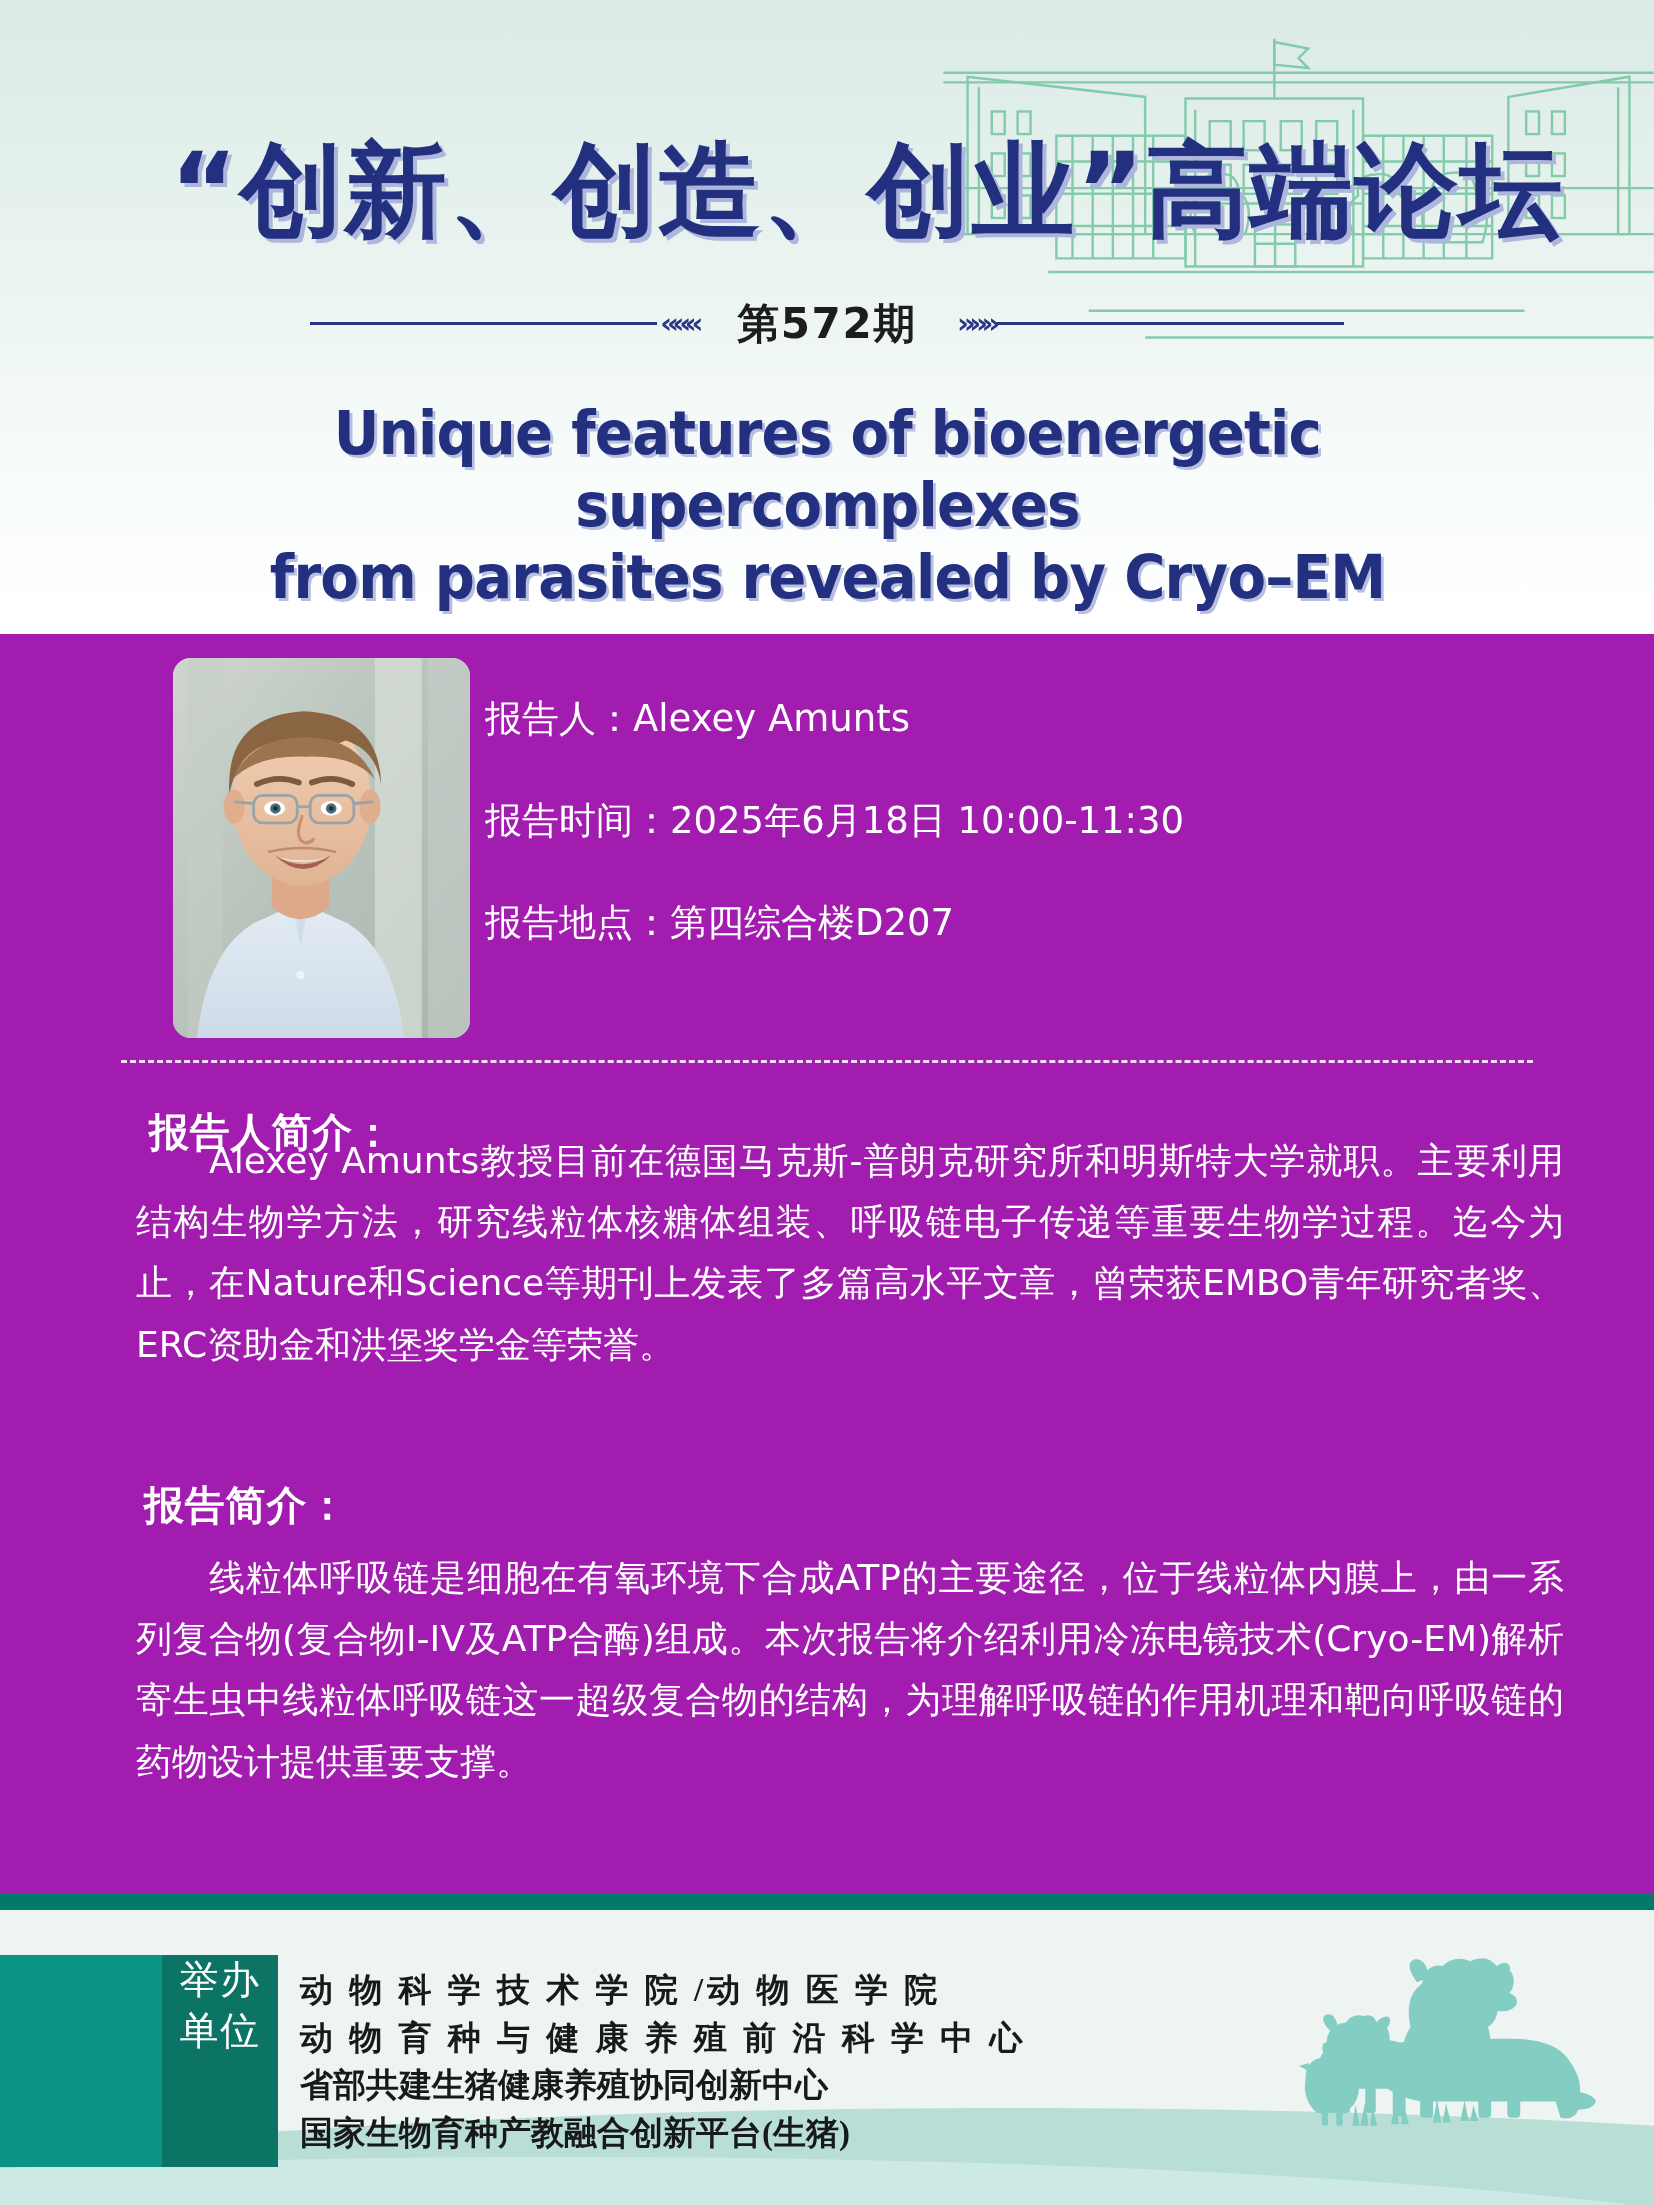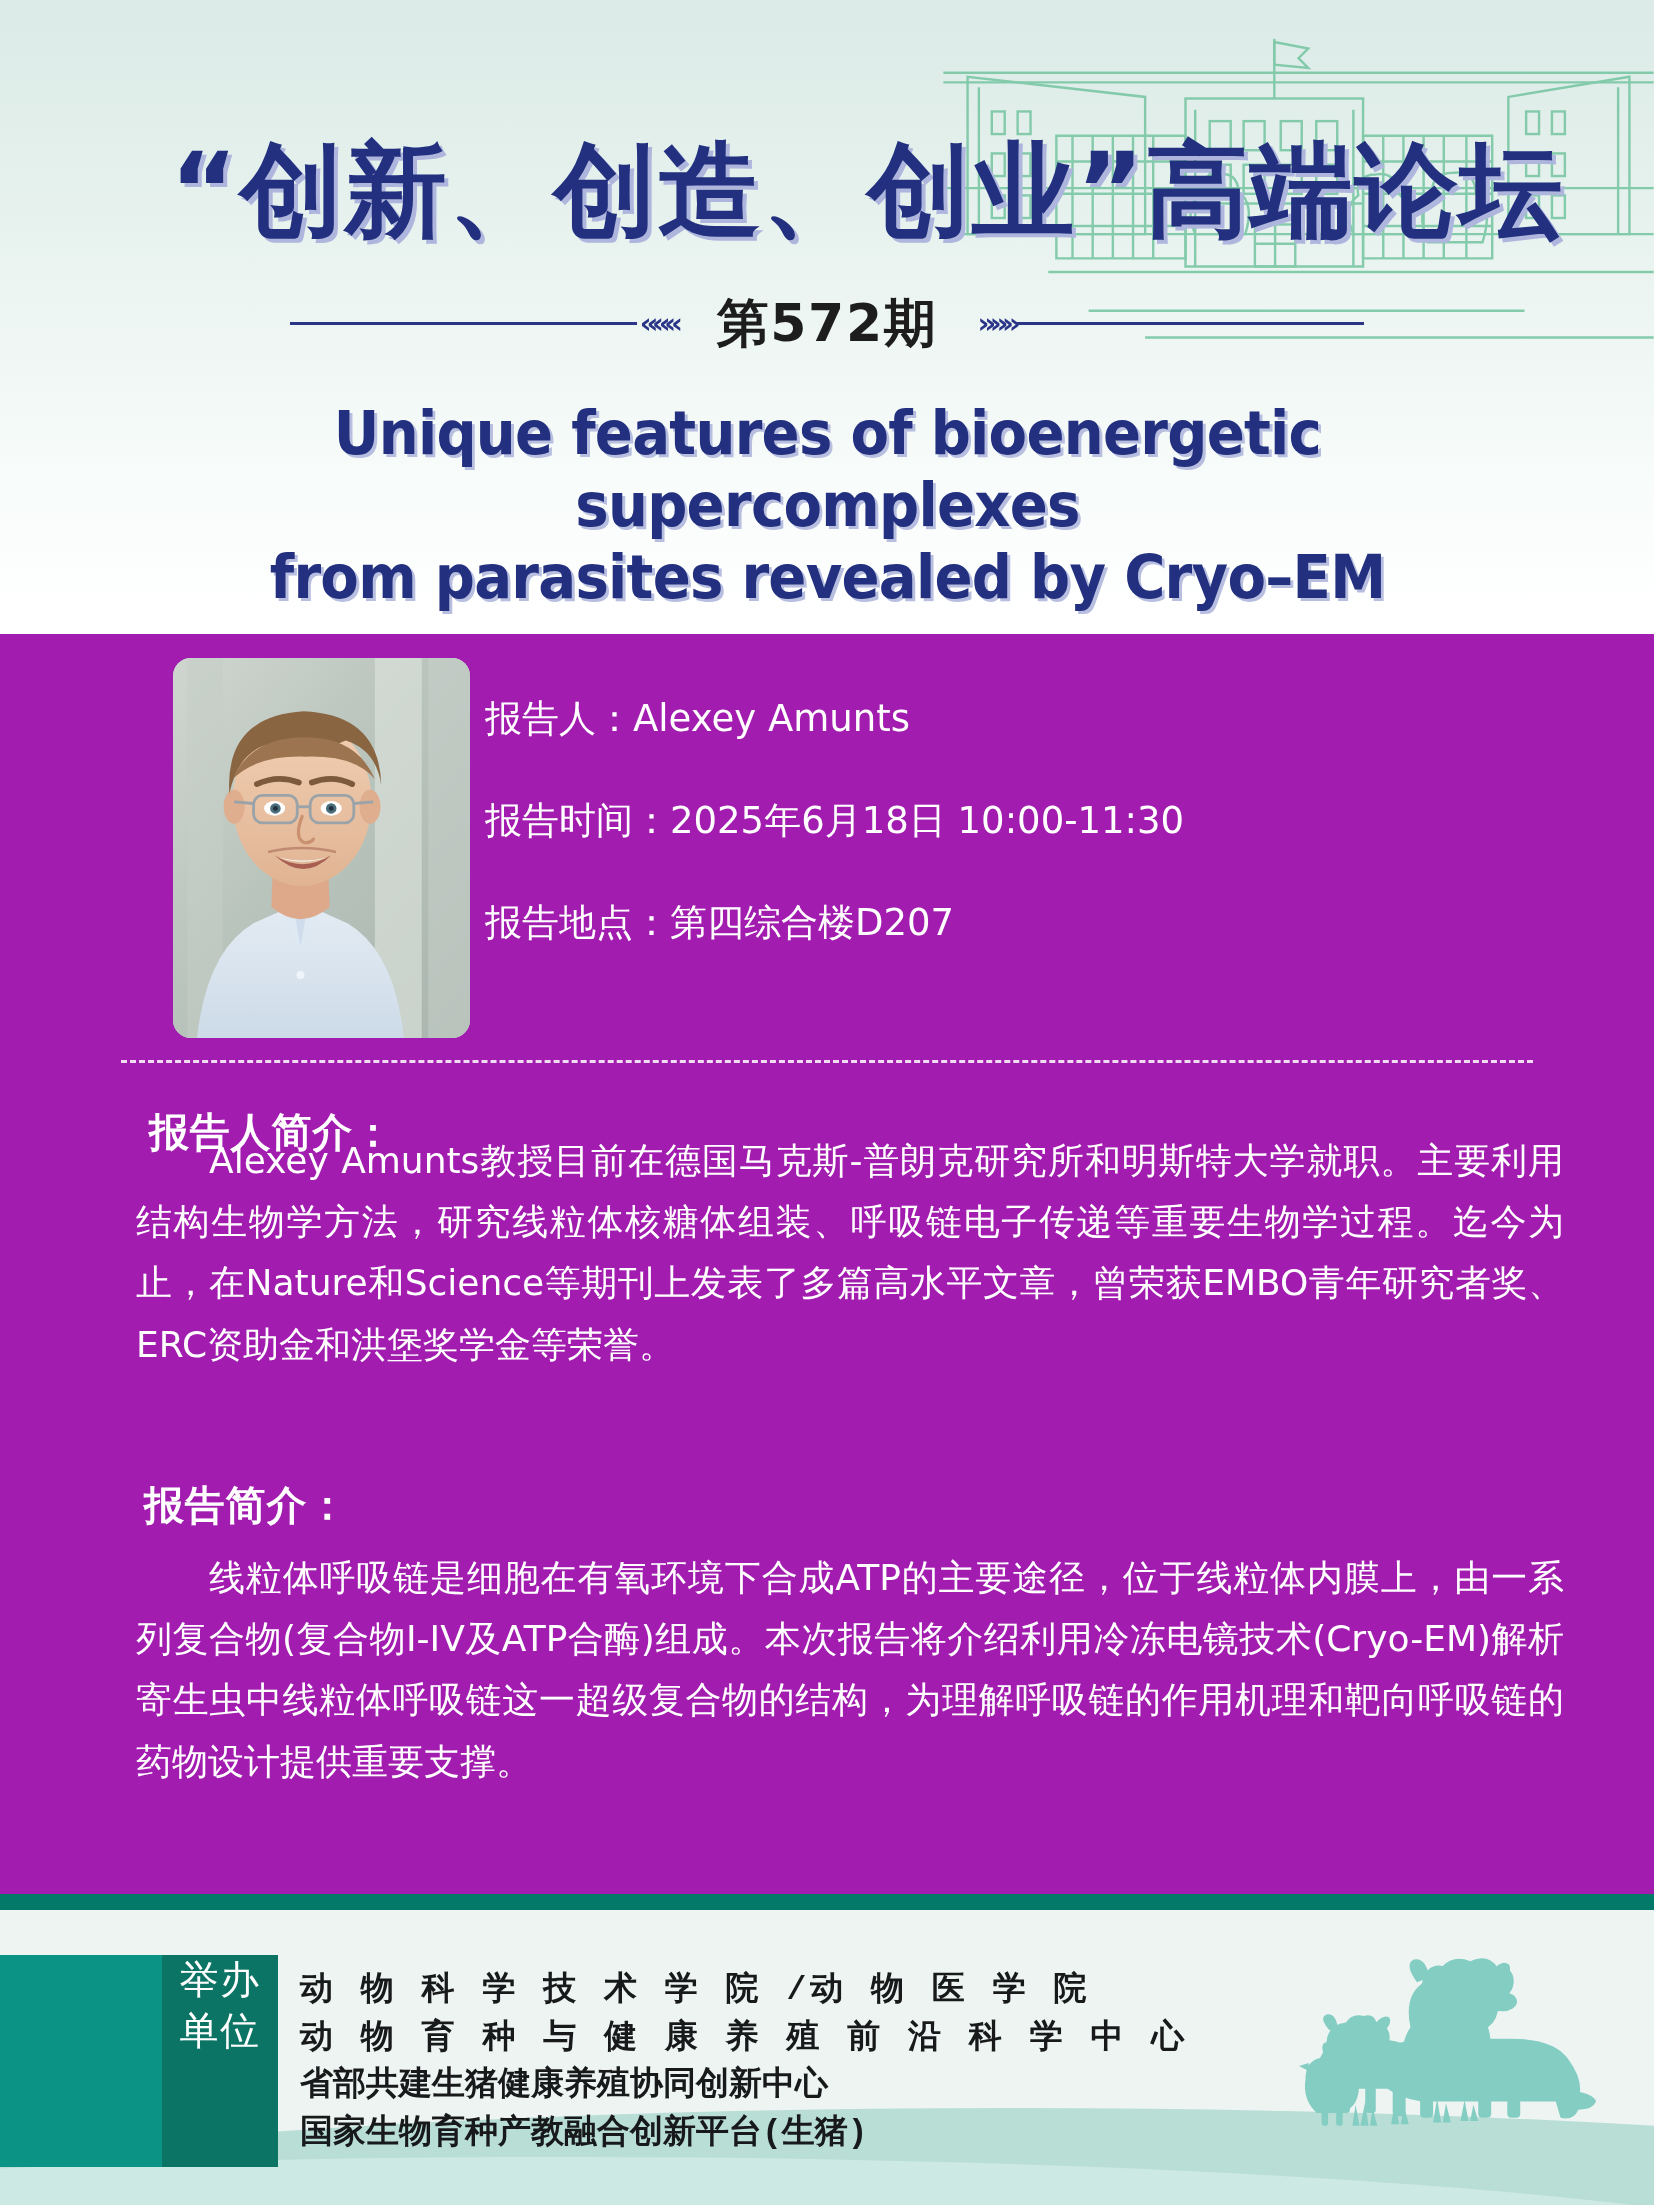--- a/index.html
+++ b/index.html
@@ -30,21 +30,21 @@
     position:absolute;left:0;top:287px;width:1654px;height:73px;
     display:flex;align-items:center;justify-content:center;gap:0px;
   }
   .rule{height:3.2px;background:#2a3587;}
   .rule.l{width:347px;}
   .rule.r{width:347px;}
   .chev{color:#2a3587;font-size:29px;font-weight:bold;letter-spacing:-6.5px;line-height:1;padding:0 3.2px;
         font-family:"DejaVu Sans",sans-serif;}
   .issue-no{
     font-family:"DejaVu Sans","Liberation Sans",sans-serif;
-    font-size:52px;font-weight:bold;color:#1d1d1d;margin:0 37px;white-space:nowrap;letter-spacing:1.6px;
+    font-size:42px;font-weight:bold;color:#1d1d1d;margin:0 37px;white-space:nowrap;letter-spacing:1.6px;
   }
   .en-title{
     position:absolute;left:73px;top:397px;width:1509px;text-align:center;
     font-family:"DejaVu Sans","Liberation Sans",sans-serif;
     font-size:61px;font-weight:bold;line-height:1.18;color:#22307f;
     letter-spacing:-0.8px;
     transform:scaleX(.92);transform-origin:center;
     text-shadow:3.2px 3.2px 0 #b7bedf;
   }
 
@@ -112,21 +112,21 @@
     position:absolute;left:162px;top:45px;width:116px;height:212px;background:#0c7464;
   }
   .org-word{
     position:absolute;left:162px;top:45px;width:116px;height:212px;
     display:flex;flex-direction:column;align-items:center;justify-content:flex-start;
     color:#ffffff;font-size:39px;line-height:1.30;font-weight:400;letter-spacing:1.6px;
     font-family:"DejaVu Sans","Liberation Sans",sans-serif;
   }
   .org-list{
     position:absolute;left:300px;top:57px;color:#17191a;
-    font-family:Liberation Mono, monospace;
+    font-family:Liberation Serif, serif;
     font-size:33px;line-height:1.44;font-weight:bold;white-space:nowrap;
   }
   .org-list .sp{letter-spacing:4px;}
   .animals{position:absolute;right:24px;bottom:50px;width:339px;height:202px;}
 </style>
 </head>
 <body>
 
 <div class="poster">
 

